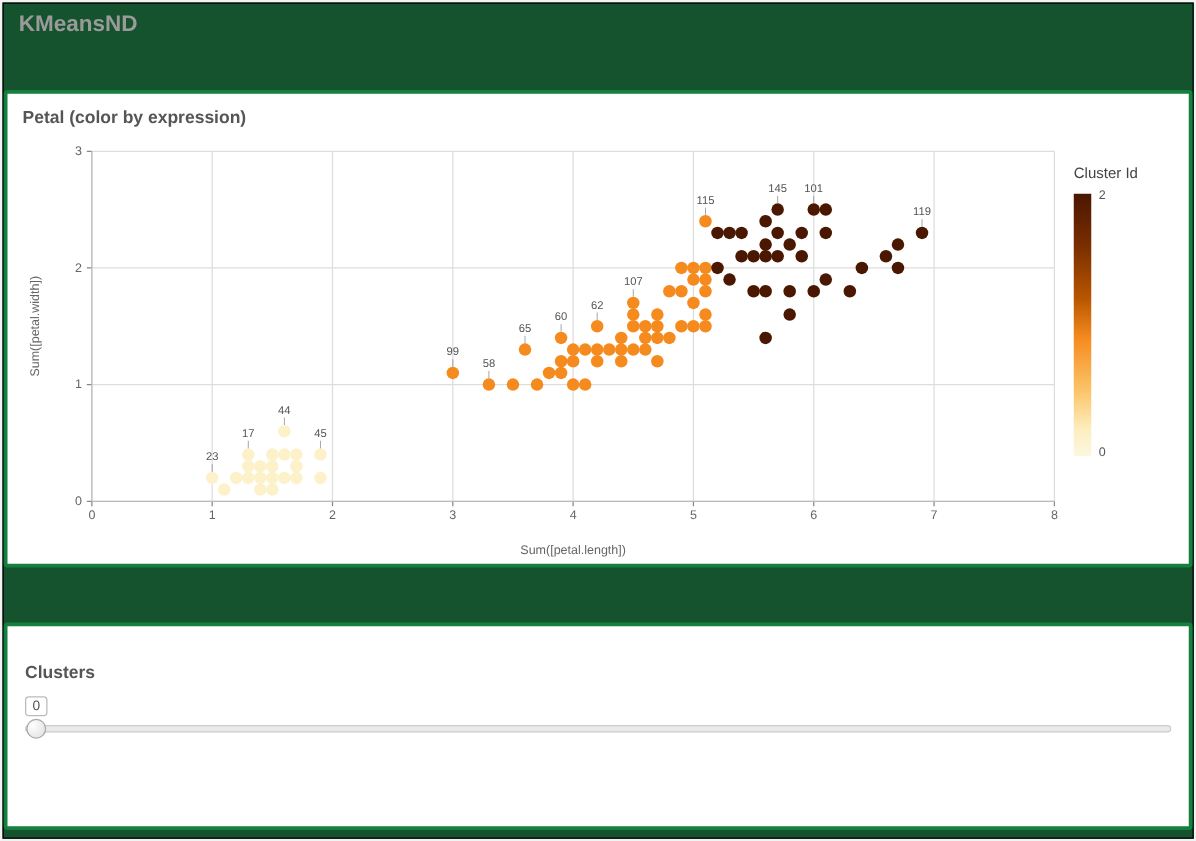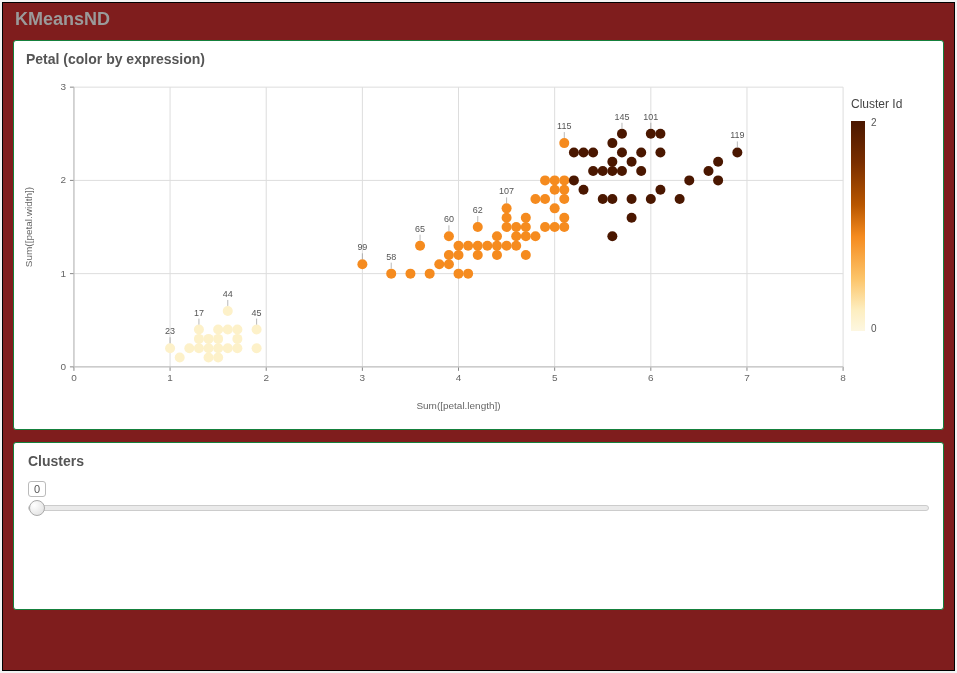--- a/index.html
+++ b/index.html
@@ -6,37 +6,38 @@
   body {
     font-family: "Segoe UI", Arial, sans-serif;
     background: #f2f2f2;
     padding: 2px;
     width: 957px;
     height: 673px;
     overflow: hidden;
   }
   .app {
     border: 1px solid #000;
-    background: #7f1d1d;
+    background: #14532d;
     width: 953px;
     height: 669px;
     display: flex;
     flex-direction: column;
+    gap: 32px;
   }
   .header {
     padding: 6px 12px 4px 12px;
     color: #9a9a9a;
     font-size: 18px;
     font-weight: 600;
   }
   .card {
     background: #fff;
-    border: 1px solid #15803d;
+    border: 3px solid #15803d;
     border-radius: 3px;
-    margin: 6px 10px;
+    margin: 6px 0;
   }
   .chart-card {
     height: 390px;
     position: relative;
   }
   .chart-title {
     font-weight: 700;
     font-size: 14px;
     color: #555;
     padding: 10px 12px 0 12px;
@@ -70,21 +71,21 @@
     top: 24px;
     width: 14px;
     height: 210px;
     background: linear-gradient(to bottom, #4a1700 0%, #7a2e00 20%, #b85600 40%, #f58b1f 55%, #fcc469 75%, #fdeec0 90%, #fdf7e1 100%);
   }
   .legend-tick-top { position:absolute; left: 20px; top: 20px; font-size:10px;}
   .legend-tick-bot { position:absolute; left: 20px; top: 226px; font-size:10px;}
 
   .clusters-card {
     height: 168px;
-    padding: 10px 14px;
+    padding: 28px 14px;
   }
   .clusters-title {
     font-weight: 700;
     font-size: 14px;
     color: #555;
     margin-bottom: 10px;
   }
   .slider-wrap {
     position: relative;
     margin-top: 6px;

